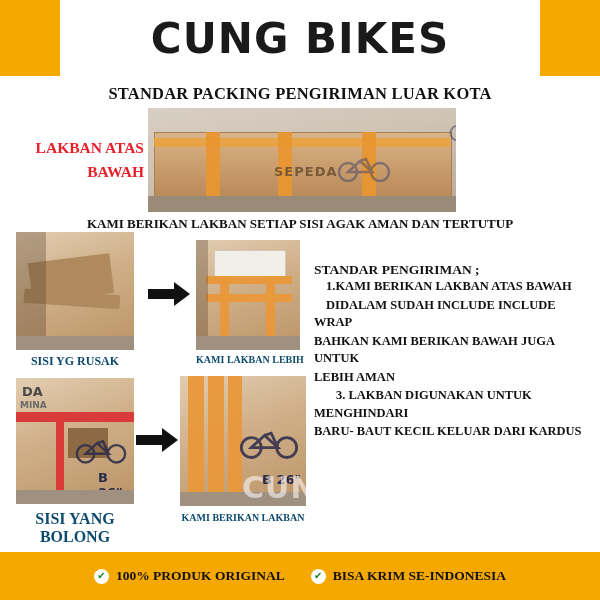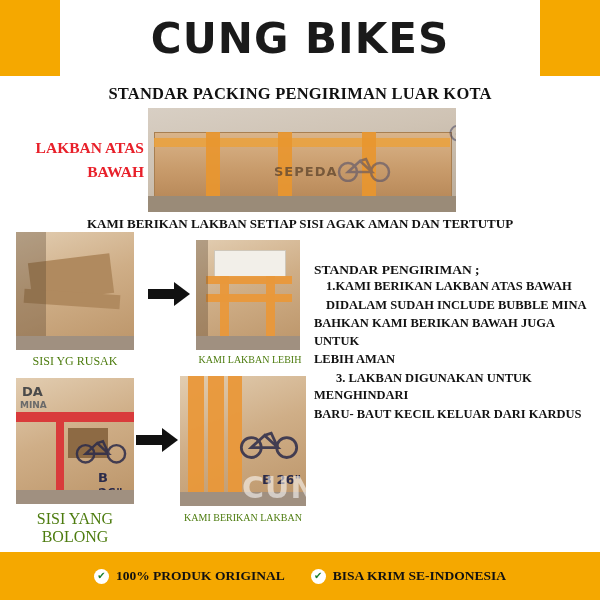--- a/index.html
+++ b/index.html
@@ -214,22 +214,22 @@
     border-left: 16px solid #111111;
   }
   .arrow1 { left: 148px; top: 282px; }
   .arrow2 { left: 136px; top: 428px; }
 
   
   .cap {
     position: absolute;
     text-align: center;
     font-family: "Liberation Serif", serif;
-    font-weight: normal;
-    color: #4d7c0f;
+    font-weight: bold;
+    color: #0c4a6e;
   }
   .cap-r1a { left: 8px; top: 354px; width: 134px; font-size: 12px; }
   .cap-r1b { left: 188px; top: 354px; width: 124px; font-size: 10px; }
   .cap-r2a { left: 8px; top: 510px; width: 134px; font-size: 16px; }
   .cap-r2b { left: 168px; top: 512px; width: 150px; font-size: 10px; }
 
   
   .std-title {
     position: absolute;
     left: 314px; top: 262px;
@@ -364,21 +364,21 @@
     <div class="shadow-blob" style="left:0; top:0; width:12px; height:110px;"></div>
     <div class="floorline"></div>
   </div>
 
   <div class="cap cap-r1a">SISI YG RUSAK</div>
   <div class="cap cap-r1b">KAMI LAKBAN LEBIH</div>
 
   <div class="std-title">STANDAR PENGIRIMAN ;</div>
   <div class="std-list">
     <div class="li c1">1.KAMI BERIKAN LAKBAN  ATAS  BAWAH</div>
-    <div class="li c1">DIDALAM SUDAH INCLUDE BUBBLE MINA</div>
+    <div class="li c1">DIDALAM SUDAH INCLUDE INCLUDE WRAP</div>
     <div class="li c2">BAHKAN KAMI BERIKAN BAWAH JUGA UNTUK</div>
     <div class="li c2">LEBIH AMAN</div>
     <div class="li c3">3. LAKBAN DIGUNAKAN UNTUK MENGHINDARI</div>
     <div class="li c2">BARU- BAUT KECIL KELUAR DARI KARDUS</div>
   </div>
 
   <div class="ph ph-r2a">
     <div class="cardboard"></div>
     <div class="red-band" style="left:0; top:34px; width:118px; height:10px;"></div>
     <div class="red-band" style="left:40px; top:34px; width:8px; height:92px;"></div>

